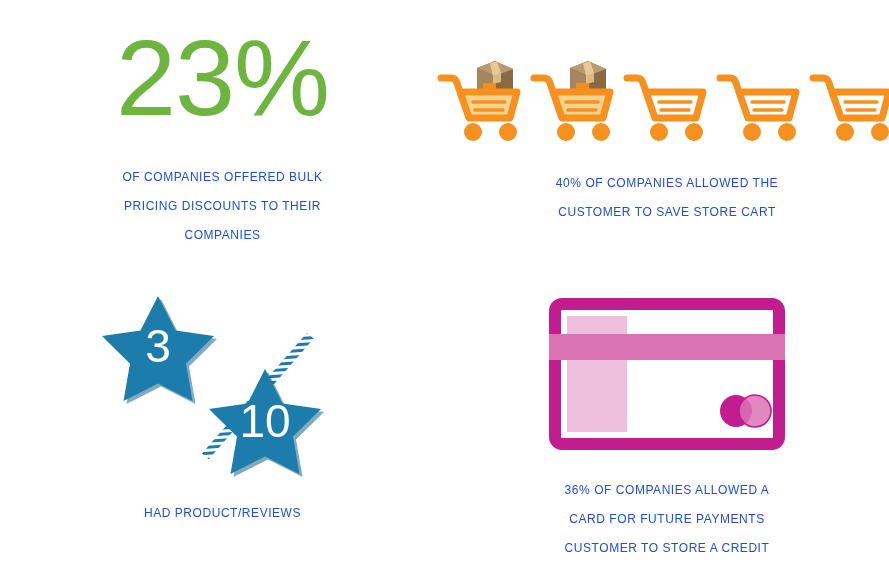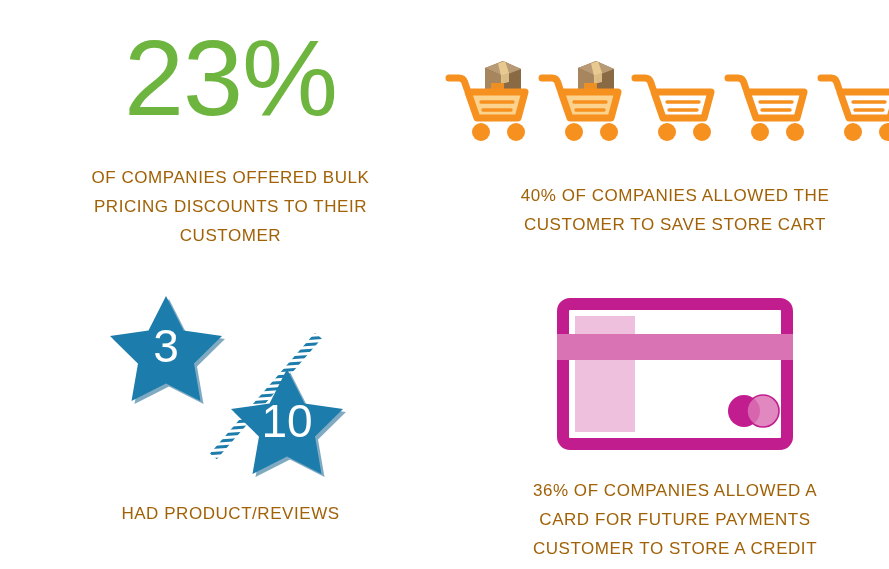--- a/index.html
+++ b/index.html
@@ -15,21 +15,20 @@
     position: relative;
   }
 
   .infographic {
     position: relative;
     width: 804px;
     height: 569px;
     display: grid;
     grid-template-columns: 445px 444px;
     grid-template-rows: 262px 307px;
-    margin-left: 8px;
   }
 
   .stat-cell {
     position: relative;
     display: flex;
     flex-direction: column;
     align-items: center;
     box-sizing: border-box;
   }
 
@@ -45,53 +44,53 @@
     color: #6db53f;
     margin: 0;
     height: 128px;
     display: flex;
     align-items: center;
     justify-content: center;
   }
 
   .caption {
     text-align: center;
-    color: #a16207;
-    font-size: 17px;
+    color: #1d4ed8;
+    font-size: 12px;
     letter-spacing: 0.55px;
     line-height: 29px;
     font-weight: 400;
     max-width: 330px;
   }
   .caption-wide { max-width: 360px; }
 
   .cap-pct { margin-top: 21px; }
 
   
-  .cell-carts { padding-top: 22px; gap: 12px; }
+  .cell-carts { padding-top: 22px; }
   .carts-row {
     display: flex;
     align-items: flex-end;
     justify-content: center;
     height: 120px;
     gap: 5px;
   }
   .cart-svg { display: block; }
   .cap-carts { margin-top: 27px; }
 
   
   .cell-stars { padding-top: 30px; }
   .stars-art {
     position: relative;
     width: 260px;
     height: 180px;
   }
   .star-wrap { position: absolute; }
   .star-a { left: 6px;  top: 0px; }
-  .star-b { left: 127px; top: 73px; }
+  .star-b { left: 113px; top: 73px; }
   .slash-wrap {
     position: absolute;
     left: 74px;
     top: 30px;
     width: 185px;
     height: 150px;
     pointer-events: none;
   }
   .cap-stars { margin-top: 27px; }
 
@@ -109,21 +108,21 @@
 </head>
 <body>
 
 <div class="infographic">
 
   <div class="stat-cell cell-pct">
     <div class="big-pct">23%</div>
     <div class="caption cap-pct">
       <div>OF COMPANIES OFFERED BULK</div>
       <div>PRICING DISCOUNTS TO THEIR</div>
-      <div>CUSTOMER</div>
+      <div>COMPANIES</div>
     </div>
   </div>
 
   <div class="stat-cell cell-carts">
     <div class="carts-row">
 
       <svg class="cart-svg" width="88" height="100" viewBox="0 0 88 100">
 
         <g>
           <path d="M40 26 L58 19 L76 27 L76 58 L40 58 Z" fill="#8a6a45"></path>

